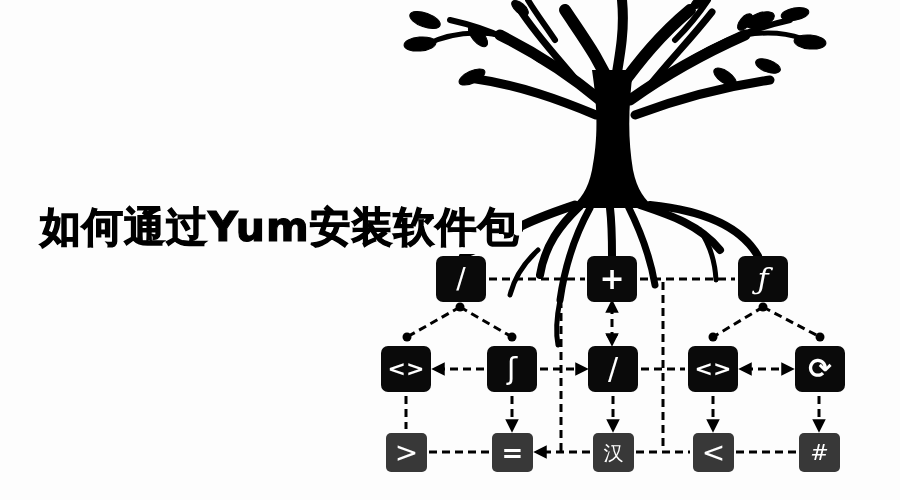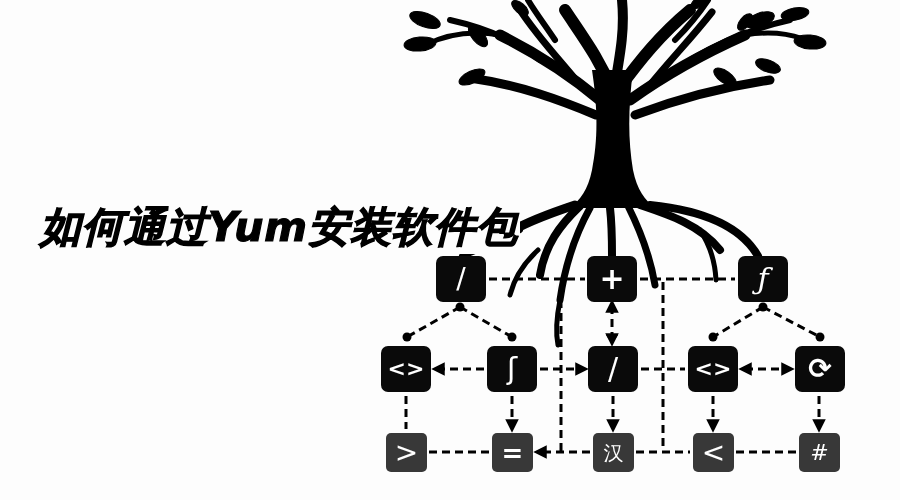--- a/index.html
+++ b/index.html
@@ -17,21 +17,20 @@
     font-weight: bold;
     font-size: 41px;
     letter-spacing: 1px;
     color: #000;
     line-height: 54px;
     white-space: nowrap;
     z-index: 3;
     -webkit-text-stroke: 1.2px #000;
     background: #fdfdfd;
     padding-right: 2px;
-    font-style: italic;
   }
   .node {
     position: absolute;
     border-radius: 7px;
     color: #fff;
     display: flex; align-items: center; justify-content: center;
     font-family: "DejaVu Sans", sans-serif;
     font-weight: bold;
     z-index: 2;
   }

